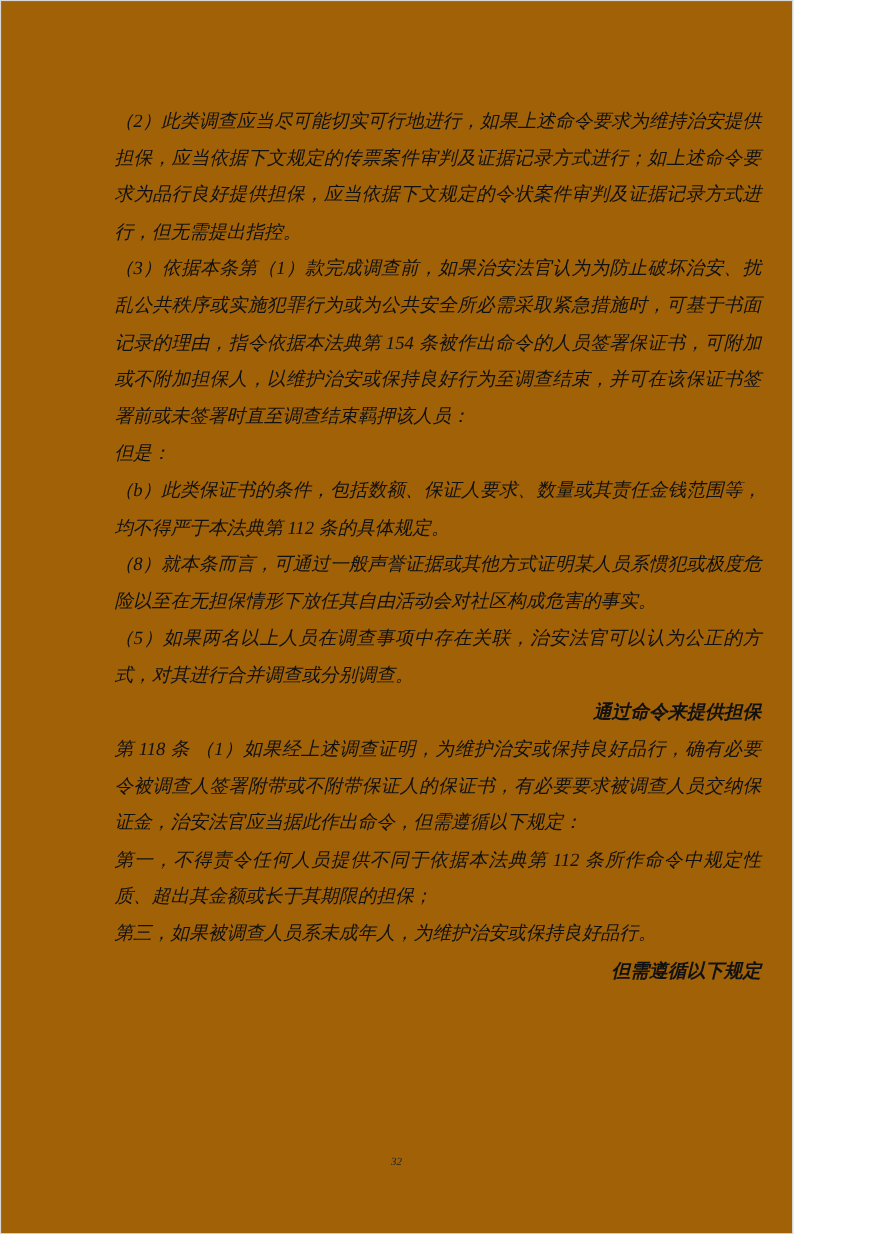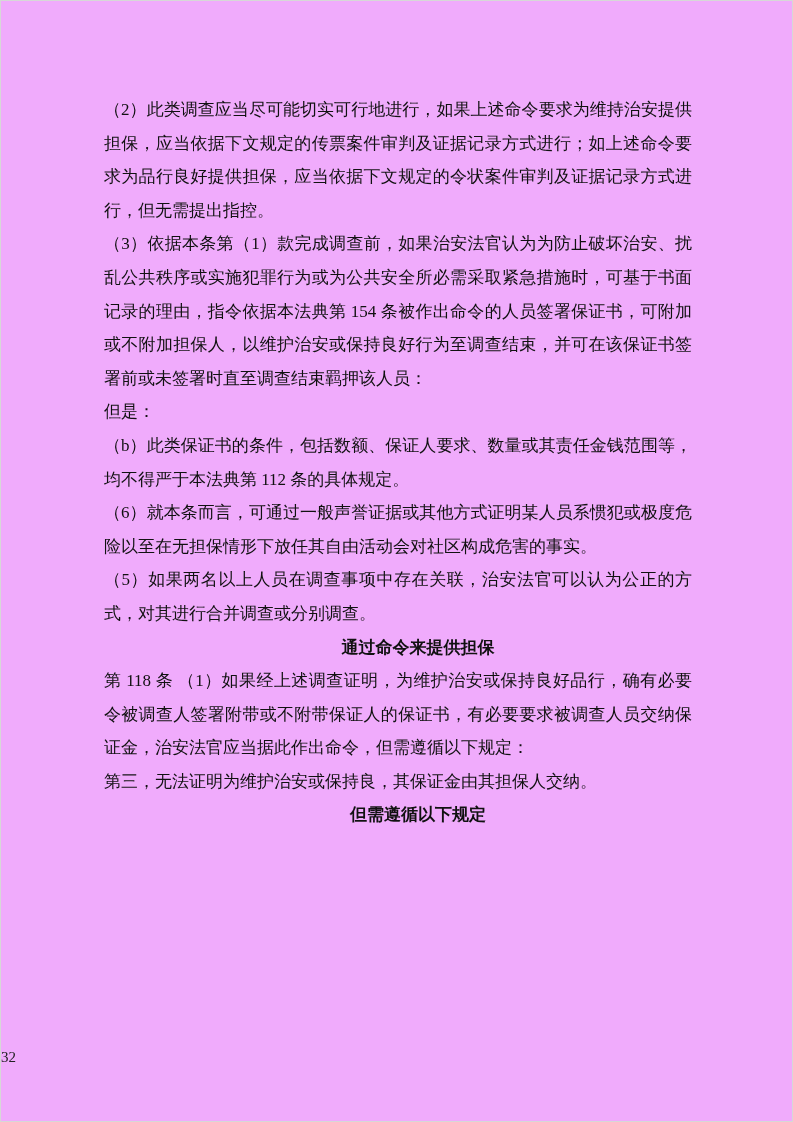--- a/index.html
+++ b/index.html
@@ -2,70 +2,72 @@
 <html><head>
 <meta charset="utf-8">
 <style>
   html, body {
     margin: 0;
     padding: 0;
     background: #ffffff;
   }
   .doc-page {
     position: relative;
-    width: 793px;
+    width: 721px;
     height: 1122px;
-    background: #f0abfc;
+    background: #a16207;
     box-sizing: border-box;
     border: 1px solid #d7d7d7;
     overflow: hidden;
     font-family: "Liberation Serif", "DejaVu Serif", serif;
     color: #111111;
+    font-style: italic;
   }
   .text-content {
     position: absolute;
     left: 103px;
     top: 92px;
     width: 588px;
   }
   .para {
     margin: 0;
     font-size: 17px;
     line-height: 33.6px;
     text-align: justify;
     letter-spacing: 0;
     word-break: break-all;
     color: #111111;
   }
   .para.heading {
     font-weight: bold;
-    text-align: center;
+    text-align: right;
     text-indent: 40px;
   }
   .page-number {
     position: absolute;
     left: 0;
     right: 0;
     top: 1046px;
-    text-align: left;
-    font-size: 15px;
+    text-align: center;
+    font-size: 10px;
     line-height: 20px;
     color: #222222;
   }
 </style>
 </head>
 <body>
 
 <div class="doc-page">
   <div class="text-content" id="text-content">
       <p class="para">（2）此类调查应当尽可能切实可行地进行，如果上述命令要求为维持治安提供担保，应当依据下文规定的传票案件审判及证据记录方式进行；如上述命令要求为品行良好提供担保，应当依据下文规定的令状案件审判及证据记录方式进行，但无需提出指控。</p>
       <p class="para">（3）依据本条第（1）款完成调查前，如果治安法官认为为防止破坏治安、扰乱公共秩序或实施犯罪行为或为公共安全所必需采取紧急措施时，可基于书面记录的理由，指令依据本法典第 154 条被作出命令的人员签署保证书，可附加或不附加担保人，以维护治安或保持良好行为至调查结束，并可在该保证书签署前或未签署时直至调查结束羁押该人员：</p>
       <p class="para">但是：</p>
       <p class="para">（b）此类保证书的条件，包括数额、保证人要求、数量或其责任金钱范围等，均不得严于本法典第 112 条的具体规定。</p>
-      <p class="para">（6）就本条而言，可通过一般声誉证据或其他方式证明某人员系惯犯或极度危险以至在无担保情形下放任其自由活动会对社区构成危害的事实。</p>
+      <p class="para">（8）就本条而言，可通过一般声誉证据或其他方式证明某人员系惯犯或极度危险以至在无担保情形下放任其自由活动会对社区构成危害的事实。</p>
       <p class="para">（5）如果两名以上人员在调查事项中存在关联，治安法官可以认为公正的方式，对其进行合并调查或分别调查。</p>
       <p class="para heading">通过命令来提供担保</p>
       <p class="para">第 118 条 （1）如果经上述调查证明，为维护治安或保持良好品行，确有必要令被调查人签署附带或不附带保证人的保证书，有必要要求被调查人员交纳保证金，治安法官应当据此作出命令，但需遵循以下规定：</p>
-      <p class="para">第三，无法证明为维护治安或保持良，其保证金由其担保人交纳。</p>
+      <p class="para">第一，不得责令任何人员提供不同于依据本法典第 112 条所作命令中规定性质、超出其金额或长于其期限的担保；</p>
+      <p class="para">第三，如果被调查人员系未成年人，为维护治安或保持良好品行。</p>
       <p class="para heading">但需遵循以下规定</p>
     </div>
   <div class="page-number">32</div>
 </div>
 
 </body></html>

